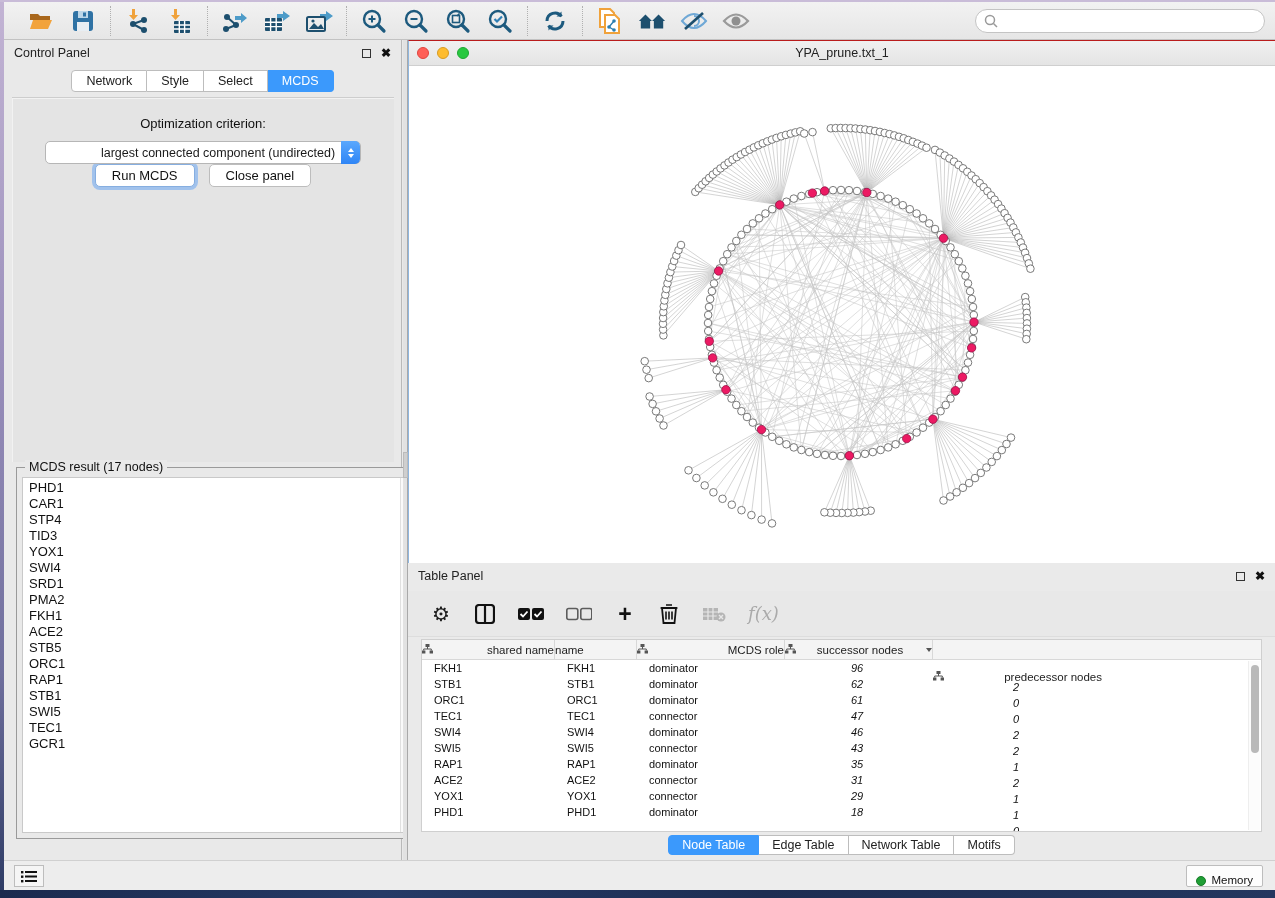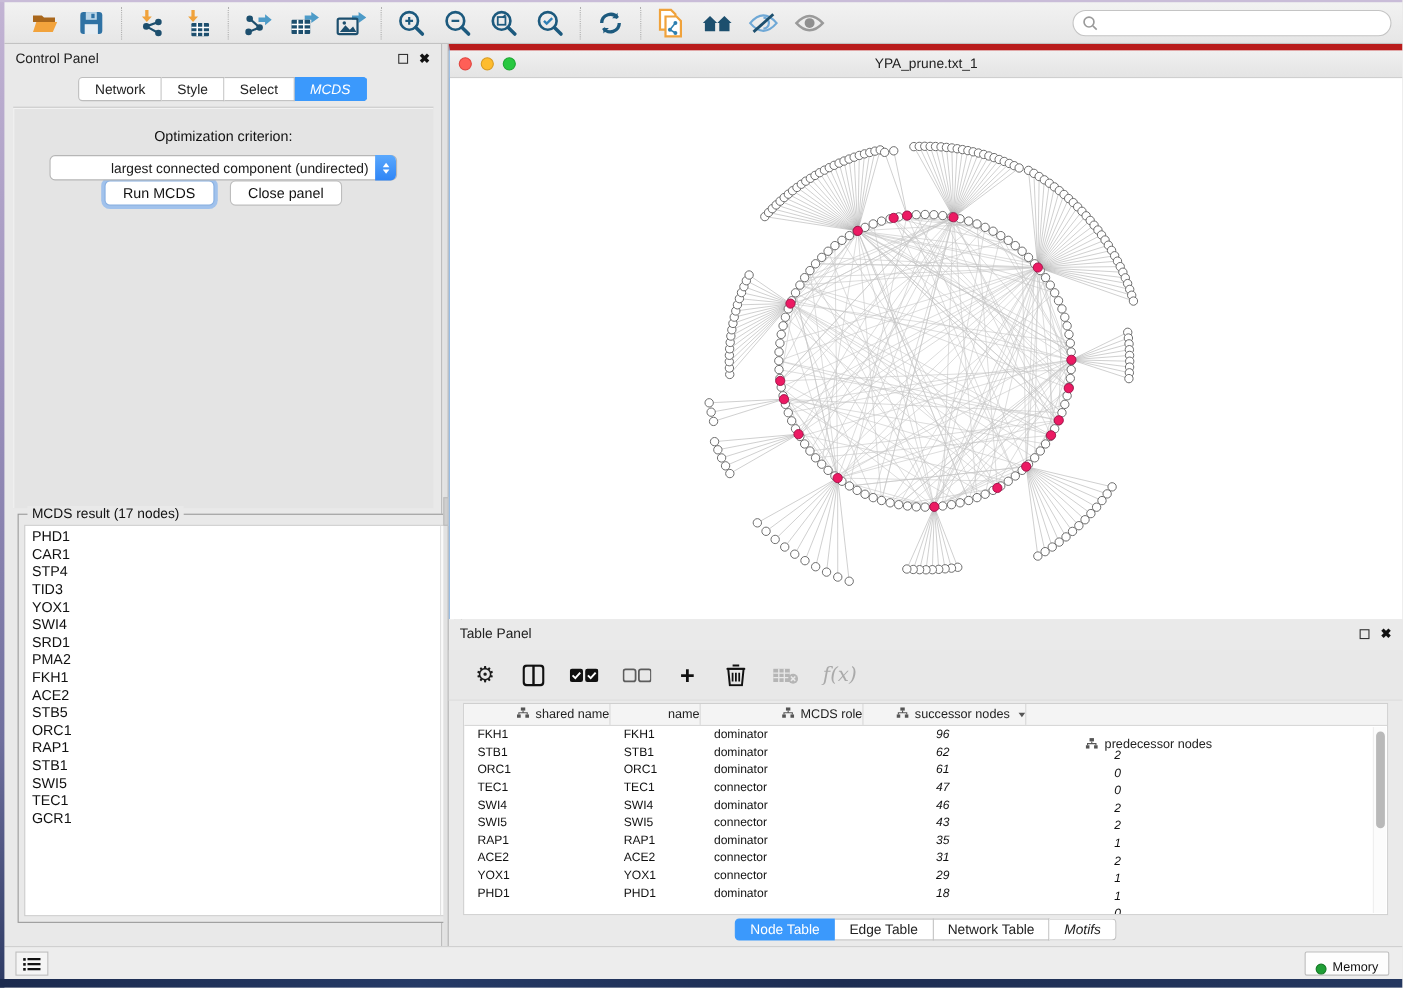--- a/index.html
+++ b/index.html
@@ -24,21 +24,21 @@
   .control-panel { position:absolute; left:4px; top:40px; width:398px; height:820px; background:#e9e9e9; border-right:1px solid #b9b9b9; }
   .panel-titlebar { height:26px; display:flex; align-items:center; padding:0 10px; font-size:12.5px; color:#222; }
   .panel-title { flex:1; }
   .panel-ctl { display:flex; gap:10px; align-items:center; }
   .float-box { width:9px; height:9px; border:1.4px solid #333; display:inline-block; }
   .close-x { font-size:12px; font-weight:bold; color:#111; line-height:1; }
 
   .seg-tabs { display:flex; justify-content:center; margin-top:4px; }
   .seg { background:#fff; border:1px solid #bdbdbd; border-left:none; padding:3px 14px; font-size:12.5px; color:#222; cursor:default; }
   .seg:first-child { border-left:1px solid #bdbdbd; border-radius:4px 0 0 4px; }
-  .seg:last-child { border-radius:0 4px 4px 0;font-style:italic; }
+  .seg:last-child { border-radius:0 4px 4px 0; }
   .seg.active { background:#3b99fc; border-color:#3b99fc; color:#fff; }
 
   .cp-inset { position:absolute; left:8px; top:57px; width:382px; height:365px; background:#e4e4e4; border-top:1px solid #cdcdcd; box-shadow:inset 1px 1px 0 rgba(255,255,255,.5); }
   .opt-label { text-align:center; margin-top:18px; font-size:13px; color:#111; }
   .dropdown { margin:10px auto 0; width:316px; height:23px; background:#fff; border:1px solid #b6b6b6; border-radius:5px; display:flex; align-items:center; position:relative; cursor:default; }
   .dropdown .dd-text { flex:1; text-align:center; font-size:12.5px; padding-right:18px;padding-left:48px; }
   .dd-cap { position:absolute; right:0; top:-1px; width:19px; height:23px; background:linear-gradient(#5aa8fd,#2f85f6); border-radius:0 5px 5px 0; display:flex; flex-direction:column; align-items:center; justify-content:center; gap:2px; }
   .dd-cap i { width:0; height:0; border-left:3.5px solid transparent; border-right:3.5px solid transparent; display:block; }
   .dd-up { border-bottom:4px solid #fff; }
   .dd-down { border-top:4px solid #fff; }
@@ -49,40 +49,40 @@
   .mcds-fieldset { position:absolute; left:12px; top:427px; width:404px; height:372px; border:1px solid #9a9a9a; background:#e9e9e9; }
   .mcds-legend { position:absolute; top:-8px; left:8px; background:#e9e9e9; padding:0 4px; font-size:12.5px; color:#111; }
   .mcds-list { position:absolute; left:5px; top:9px; right:5px; bottom:5px; background:#fff; border:1px solid #c9c9c9; overflow:hidden; }
   .mcds-items { padding:2px 0 0 6px; font-size:13px; line-height:16px; color:#111; }
   .mcds-scroll { position:absolute; right:0; top:0; bottom:0; width:13px; background:#fafafa; border-left:1px solid #e0e0e0; }
 
   .splitter { position:absolute; left:403px; top:40px; width:5px; height:820px; background:#e2e2e2; border-right:1px solid #a9a9a9; }
   .splitter .grip { position:absolute; left:0; top:412px; width:5px; height:26px; background:#cfcfcf; border:1px solid #bbb; }
 
   
-  .network-panel { position:absolute; left:408px; top:40px; width:867px; height:523px; background:#fff; border-left:1px solid #8fb6df; border-top:6px solid #b91c1c; }
+  .network-panel { position:absolute; left:408px; top:40px; width:867px; height:523px; background:#fff; border-left:1px solid #8fb6df; border-top:1px solid #b91c1c; }
   .net-titlebar { height:25px; background:linear-gradient(#f0f0f0,#e4e4e4); border-bottom:1px solid #cfcfcf; display:flex; align-items:center; padding:0 8px; position:relative; }
   .lights { display:flex; gap:8px; }
   .light { width:12px; height:12px; border-radius:50%; }
   .light.red { background:#ff5f57; border:0.5px solid #e0443e; }
   .light.yellow { background:#febc2e; border:0.5px solid #d89b22; }
   .light.green { background:#28c840; border:0.5px solid #1ea733; }
   .net-title { position:absolute; left:0; right:0; text-align:center; font-size:12.5px; color:#222; }
   .net-canvas { position:absolute; left:0; top:26px; width:867px; height:497px; }
 
   
   .table-panel { position:absolute; left:408px; top:563px; width:867px; height:297px; background:#eaeaea; }
   .tp-toolbar { position:absolute; left:0; top:28px; width:867px; height:46px; background:#e8e8e8; display:flex; align-items:center; gap:22px; padding:0 22px; border-bottom:1px solid #ddd; }
   .tp-icon { display:flex; align-items:center; justify-content:center; min-width:22px; height:24px; cursor:default; }
   .gear-glyph { font-size:20px; color:#1c1c1c; }
   .plus-glyph { font-size:23px; font-weight:bold; color:#111; line-height:20px; }
   .fx-glyph { font-family:"DejaVu Serif",serif; font-style:italic; font-size:18px; color:#aaa; }
   .tp-table { position:absolute; left:13px; top:76px; width:841px; height:193px; background:#fff; border:1px solid #cfcfcf; overflow:hidden; }
   .thead { display:flex; height:20px; background:#f4f4f4; border-bottom:1px solid #d8d8d8; }
-  .th { display:flex; align-items:center; justify-content:flex-end; gap:6px; font-size:11.5px; color:#222; border-right:1px solid #d8d8d8; position:relative; }
+  .th { display:flex; align-items:center; justify-content:space-between; gap:6px; font-size:11.5px; color:#222; border-right:1px solid #d8d8d8; position:relative; }
   .th svg { flex:none; }
   .c0{width:133px;} .c1{width:82px;} .c2{width:148px;} .c3{width:148px;} .c4{width:170px;margin-top:37px;} .cf{flex:1; border-right:none;}
   .sort-desc { width:0; height:0; border-left:3.5px solid transparent; border-right:3.5px solid transparent; border-top:4.5px solid #555; margin-left:2px; }
   .trow { display:flex; height:16px; font-size:11px; color:#111; align-items:center; }
   .td { padding:0 12px; white-space:nowrap; overflow:hidden; }
   .td.num { text-align:center; padding-right:16px;font-style:italic; }
   .tbl-scroll { position:absolute; right:1px; top:21px; bottom:1px; width:12px; background:#fcfcfc; border-left:1px solid #eee; }
   .tbl-thumb { position:absolute; left:2px; top:4px; width:8px; height:88px; background:#b9b9b9; border-radius:4px; }
   .tp-tabs { position:absolute; left:0; right:0; top:272px; display:flex; justify-content:center; }
   .tp-tabs .seg { padding:2px 13px; font-size:12.5px; }

